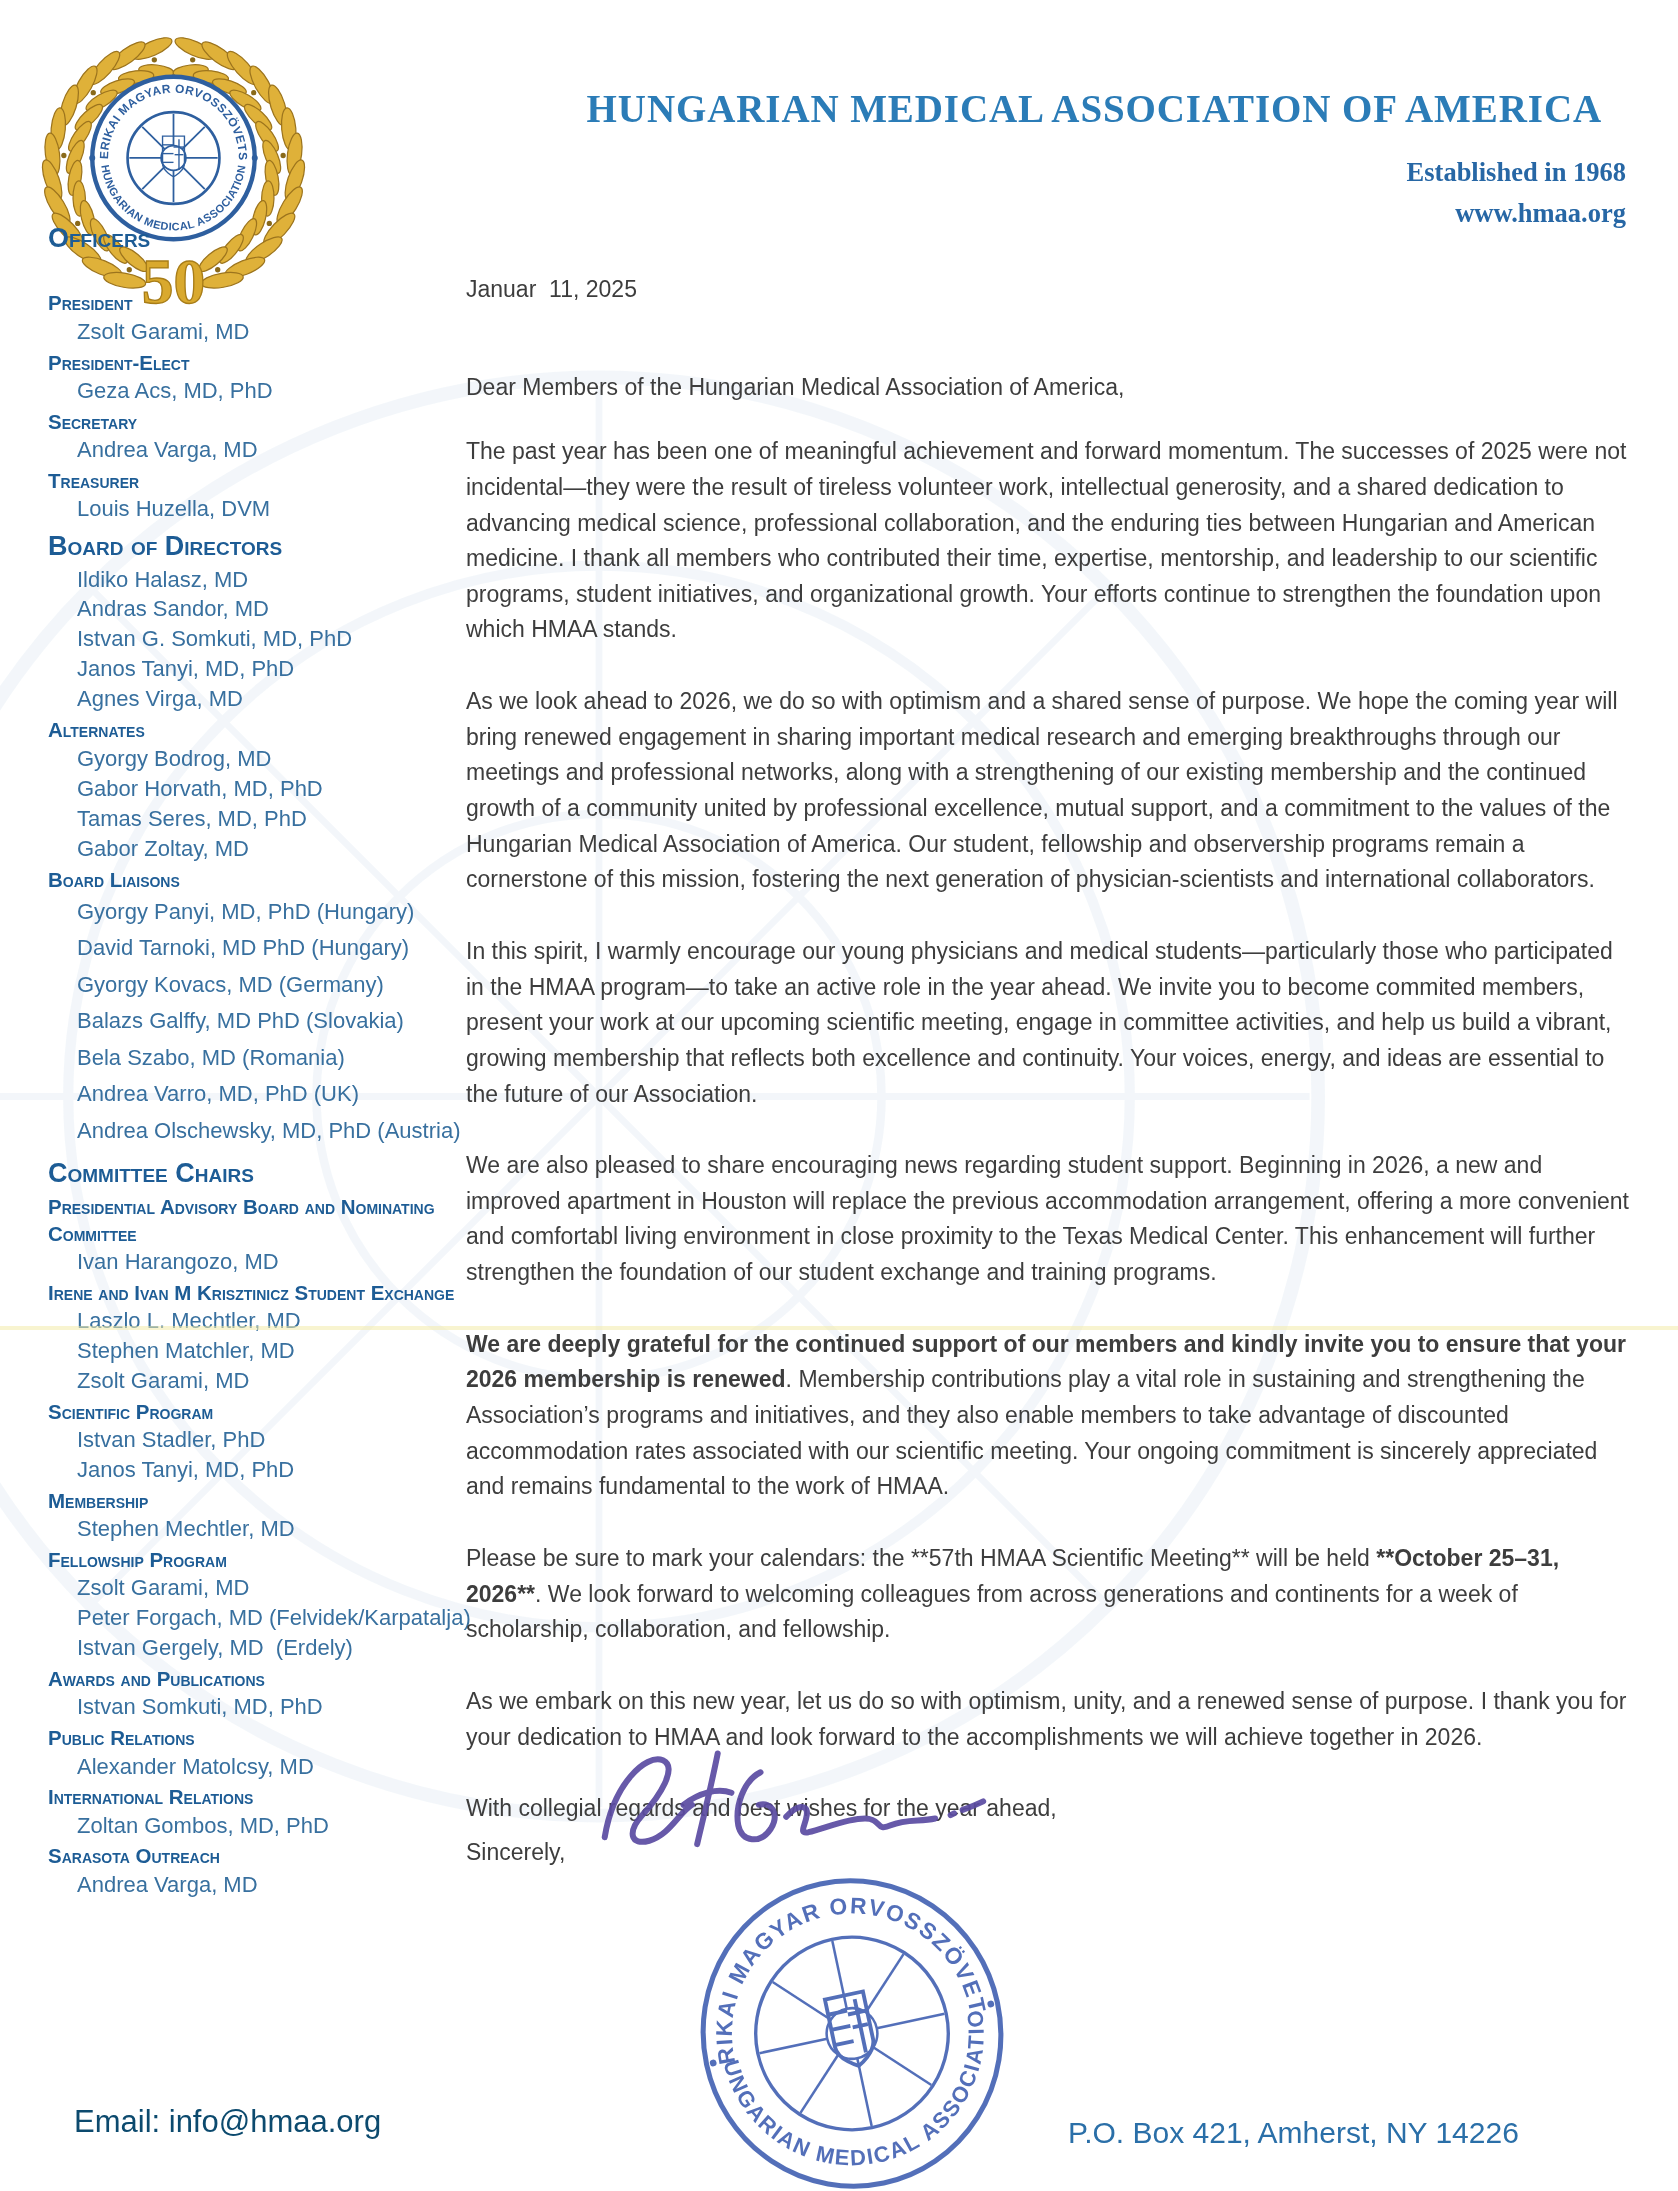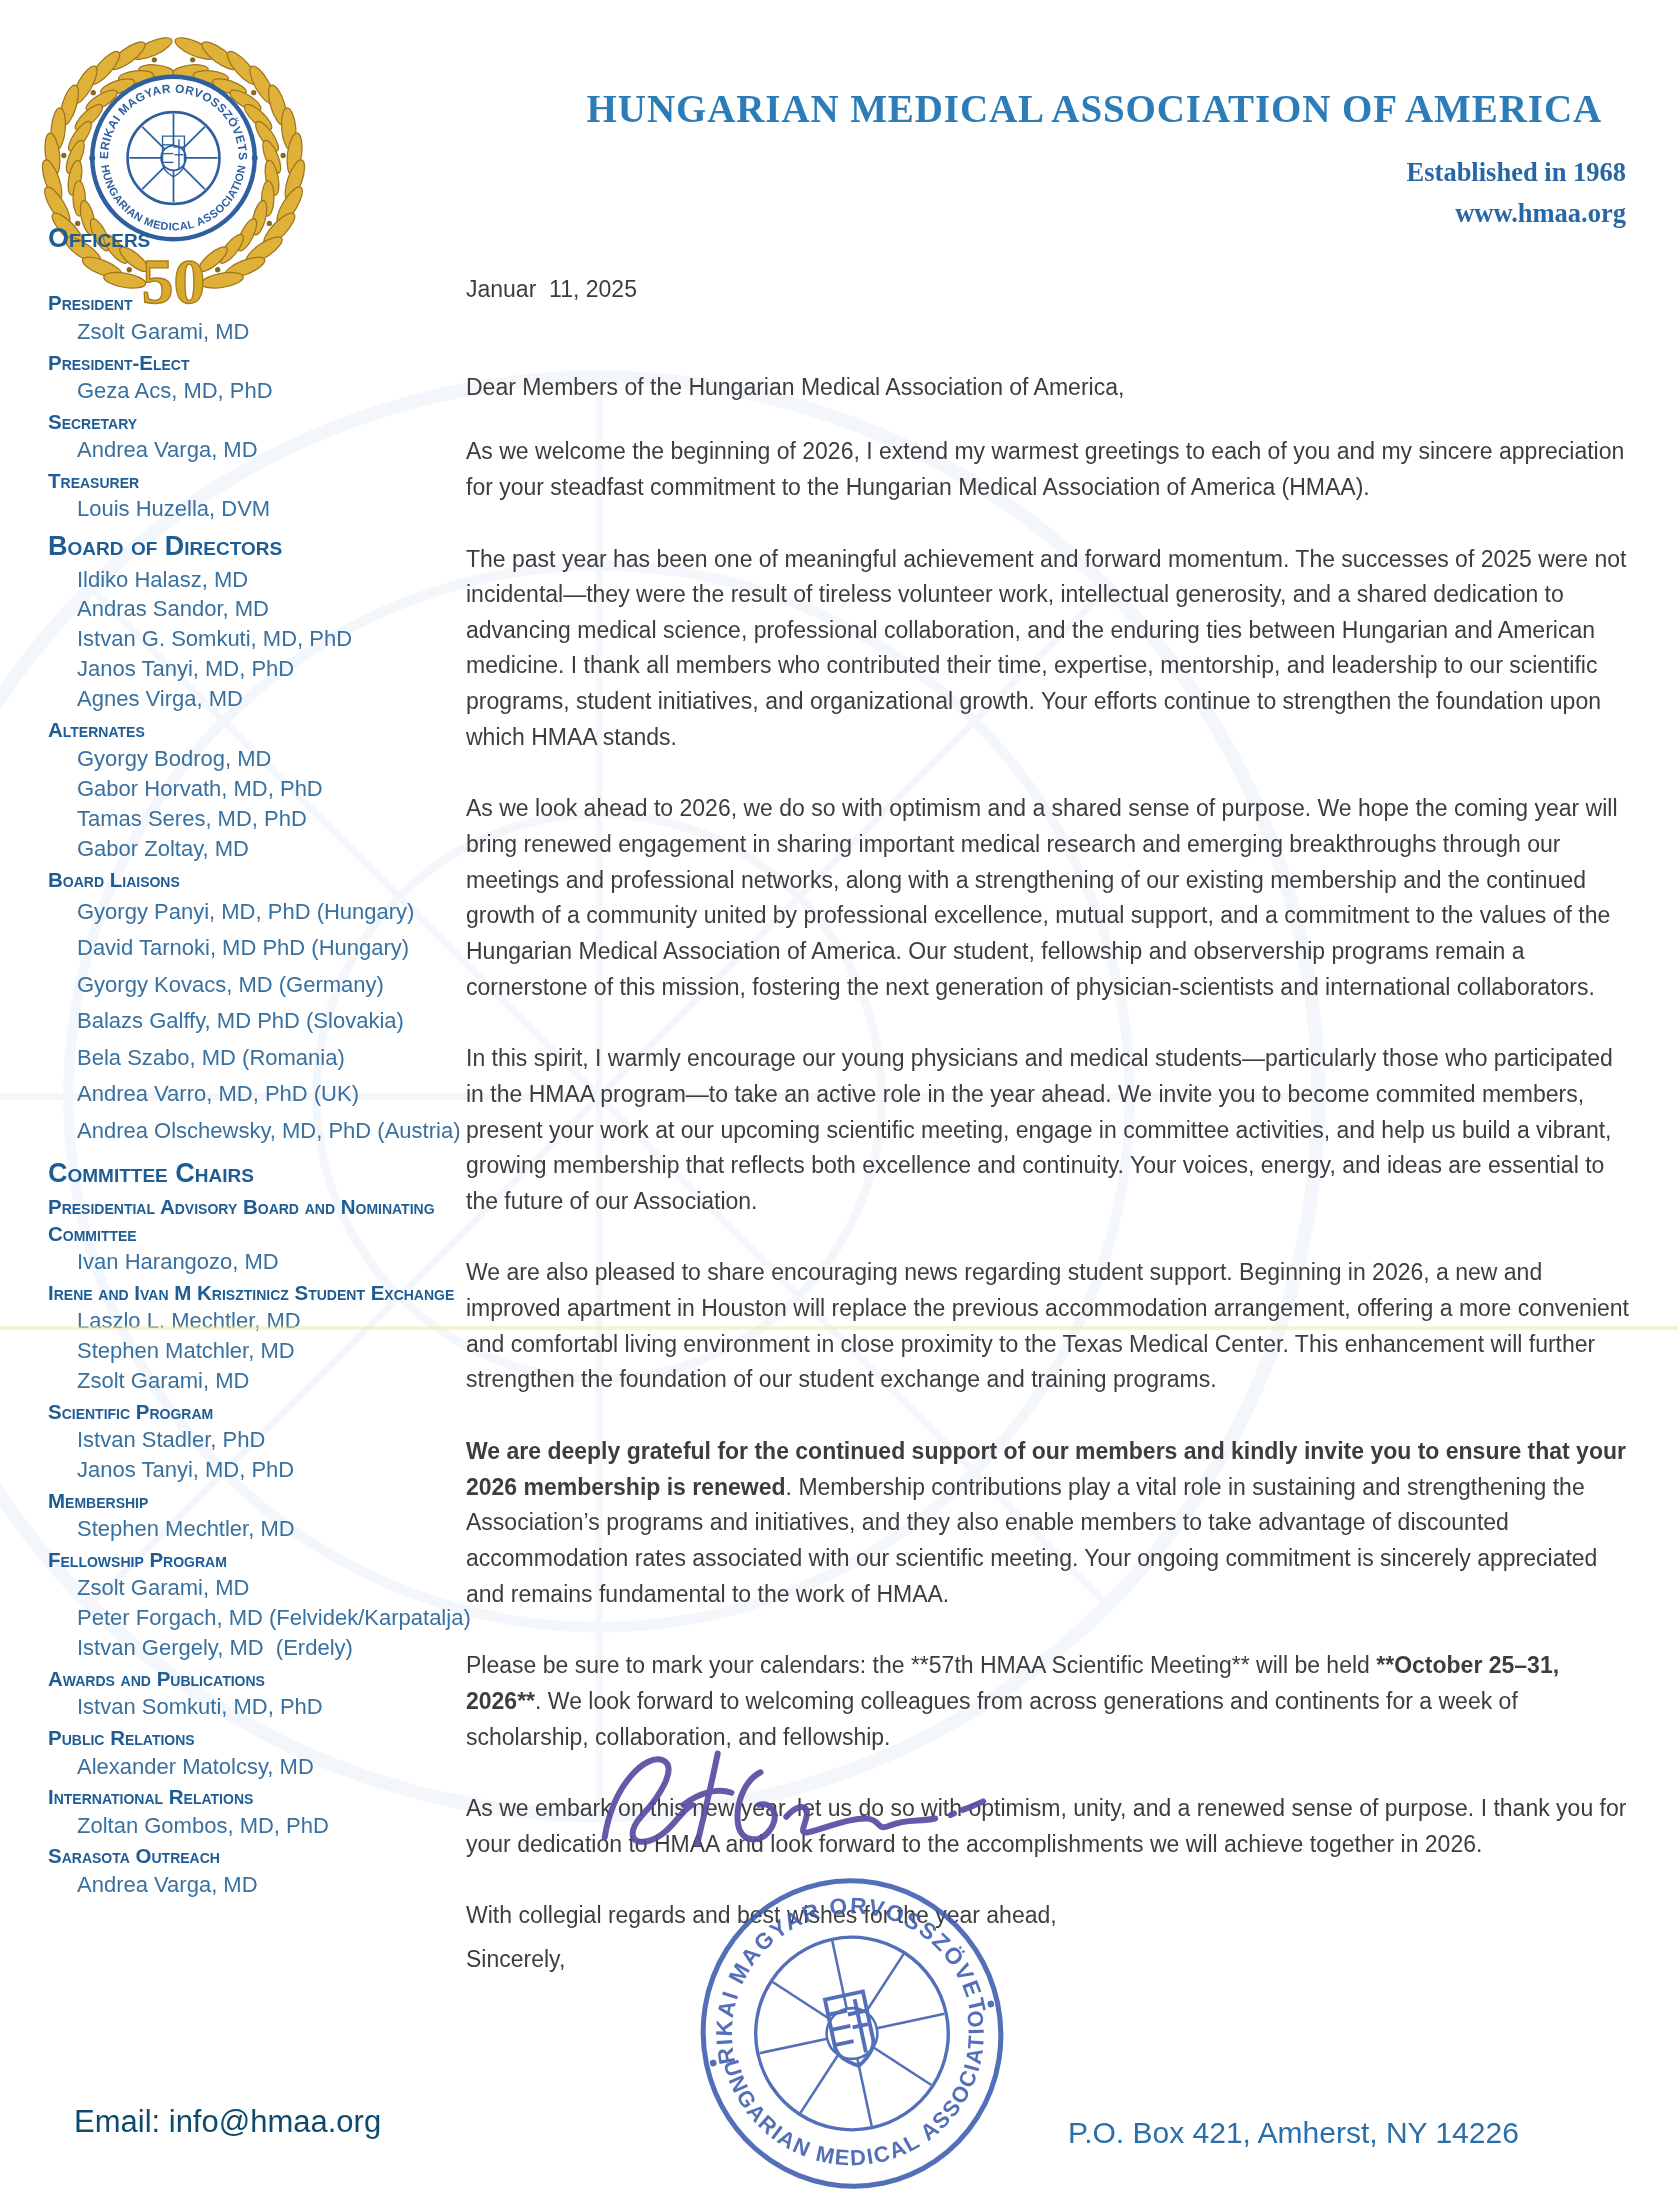--- a/index.html
+++ b/index.html
@@ -177,21 +177,20 @@
     <div id="web-line">www.hmaa.org</div>
   </div>
 
   <div id="sidebar"><div class="sb-h1">Officers</div><div class="sb-label" style="margin-top: 34px;">President</div><div class="sb-name">Zsolt Garami, MD</div><div class="sb-label">President-Elect</div><div class="sb-name">Geza Acs, MD, PhD</div><div class="sb-label">Secretary</div><div class="sb-name">Andrea Varga, MD</div><div class="sb-label">Treasurer</div><div class="sb-name">Louis Huzella, DVM</div><div class="sb-h1" style="margin-top: 5.1px;">Board of Directors</div><div class="sb-name">Ildiko Halasz, MD</div><div class="sb-name">Andras Sandor, MD</div><div class="sb-name">Istvan G. Somkuti, MD, PhD</div><div class="sb-name">Janos Tanyi, MD, PhD</div><div class="sb-name">Agnes Virga, MD</div><div class="sb-label" style="margin-top: 3.4px;">Alternates</div><div class="sb-name">Gyorgy Bodrog, MD</div><div class="sb-name">Gabor Horvath, MD, PhD</div><div class="sb-name">Tamas Seres, MD, PhD</div><div class="sb-name">Gabor Zoltay, MD</div><div class="sb-label" style="margin-top: 3.4px;">Board Liaisons</div><div class="sb-name sb-name-wide">Gyorgy Panyi, MD, PhD (Hungary)</div><div class="sb-name sb-name-wide">David Tarnoki, MD PhD (Hungary)</div><div class="sb-name sb-name-wide">Gyorgy Kovacs, MD (Germany)</div><div class="sb-name sb-name-wide">Balazs Galffy, MD PhD (Slovakia)</div><div class="sb-name sb-name-wide">Bela Szabo, MD (Romania)</div><div class="sb-name sb-name-wide">Andrea Varro, MD, PhD (UK)</div><div class="sb-name sb-name-wide">Andrea Olschewsky, MD, PhD (Austria)</div><div class="sb-h1" style="margin-top: 6.8px;">Committee Chairs</div><div class="sb-label">Presidential Advisory Board and Nominating Committee</div><div class="sb-name">Ivan Harangozo, MD</div><div class="sb-label">Irene and Ivan M Krisztinicz Student Exchange</div><div class="sb-name">Laszlo L. Mechtler, MD</div><div class="sb-name">Stephen Matchler, MD</div><div class="sb-name">Zsolt Garami, MD</div><div class="sb-label">Scientific Program</div><div class="sb-name">Istvan Stadler, PhD</div><div class="sb-name">Janos Tanyi, MD, PhD</div><div class="sb-label">Membership</div><div class="sb-name">Stephen Mechtler, MD</div><div class="sb-label">Fellowship Program</div><div class="sb-name">Zsolt Garami, MD</div><div class="sb-name">Peter Forgach, MD (Felvidek/Karpatalja)</div><div class="sb-name">Istvan Gergely, MD  (Erdely)</div><div class="sb-label">Awards and Publications</div><div class="sb-name">Istvan Somkuti, MD, PhD</div><div class="sb-label">Public Relations</div><div class="sb-name">Alexander Matolcsy, MD</div><div class="sb-label">International Relations</div><div class="sb-name">Zoltan Gombos, MD, PhD</div><div class="sb-label">Sarasota Outreach</div><div class="sb-name">Andrea Varga, MD</div></div>
   <div id="sidebar-email">Email: info@hmaa.org</div>
 
   <div id="letter">
     <div id="letter-date">Januar  11, 2025</div>
     <div id="letter-salutation">Dear Members of the Hungarian Medical Association of America,</div>
     <div id="letter-paragraphs">
-        <p class="para"><span>As we welcome the beginning of 2026, I extend my warmest greetings to each of you and my sincere appreciation for your steadfast commitment to the Hungarian Medical Association of America (HMAA).</span></p>
         <p class="para"><span>The past year has been one of meaningful achievement and forward momentum. The successes of 2025 were not incidental—they were the result of tireless volunteer work, intellectual generosity, and a shared dedication to advancing medical science, professional collaboration, and the enduring ties between Hungarian and American medicine. I thank all members who contributed their time, expertise, mentorship, and leadership to our scientific programs, student initiatives, and organizational growth. Your efforts continue to strengthen the foundation upon which HMAA stands.</span></p>
         <p class="para"><span>As we look ahead to 2026, we do so with optimism and a shared sense of purpose. We hope the coming year will bring renewed engagement in sharing important medical research and emerging breakthroughs through our meetings and professional networks, along with a strengthening of our existing membership and the continued growth of a community united by professional excellence, mutual support, and a commitment to the values of the Hungarian Medical Association of America. Our student, fellowship and observership programs remain a cornerstone of this mission, fostering the next generation of physician-scientists and international collaborators.</span></p>
         <p class="para"><span>In this spirit, I warmly encourage our young physicians and medical students—particularly those who participated in the HMAA program—to take an active role in the year ahead. We invite you to become commited members, present your work at our upcoming scientific meeting, engage in committee activities, and help us build a vibrant, growing membership that reflects both excellence and continuity. Your voices, energy, and ideas are essential to the future of our Association.</span></p>
         <p class="para"><span>We are also pleased to share encouraging news regarding student support. Beginning in 2026, a new and improved apartment in Houston will replace the previous accommodation arrangement, offering a more convenient and comfortabl living environment in close proximity to the Texas Medical Center. This enhancement will further strengthen the foundation of our student exchange and training programs.</span></p>
         <p class="para"><span class="b">We are deeply grateful for the continued support of our members and kindly invite you to ensure that your 2026 membership is renewed</span><span>. Membership contributions play a vital role in sustaining and strengthening the Association’s programs and initiatives, and they also enable members to take advantage of discounted accommodation rates associated with our scientific meeting. Your ongoing commitment is sincerely appreciated and remains fundamental to the work of HMAA.</span></p>
         <p class="para"><span>Please be sure to mark your calendars: the **57th HMAA Scientific Meeting** will be held </span><span class="b">**October 25–31, 2026**</span><span>. We look forward to welcoming colleagues from across generations and continents for a week of scholarship, collaboration, and fellowship.</span></p>
         <p class="para"><span>As we embark on this new year, let us do so with optimism, unity, and a renewed sense of purpose. I thank you for your dedication to HMAA and look forward to the accomplishments we will achieve together in 2026.</span></p>
       </div>
     <div id="letter-closing">With collegial regards and best wishes for the year ahead,</div>
     <div id="letter-signoff">Sincerely,</div>

